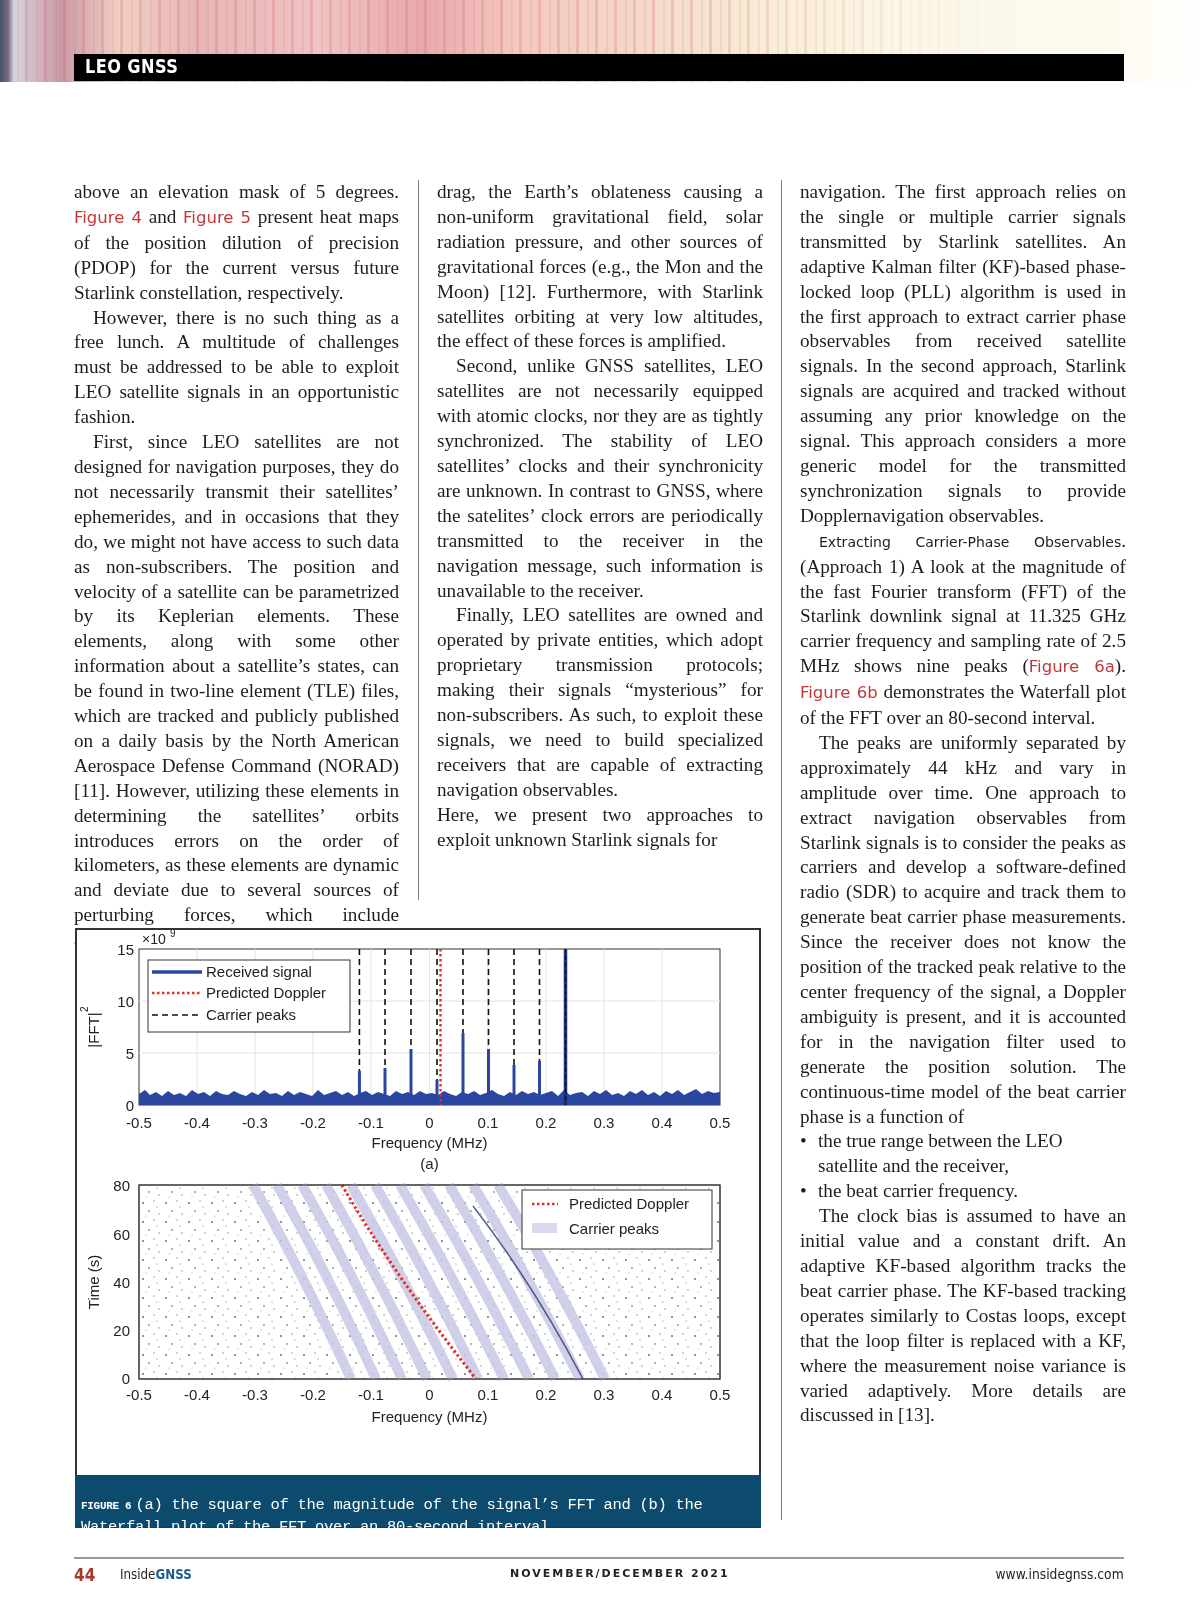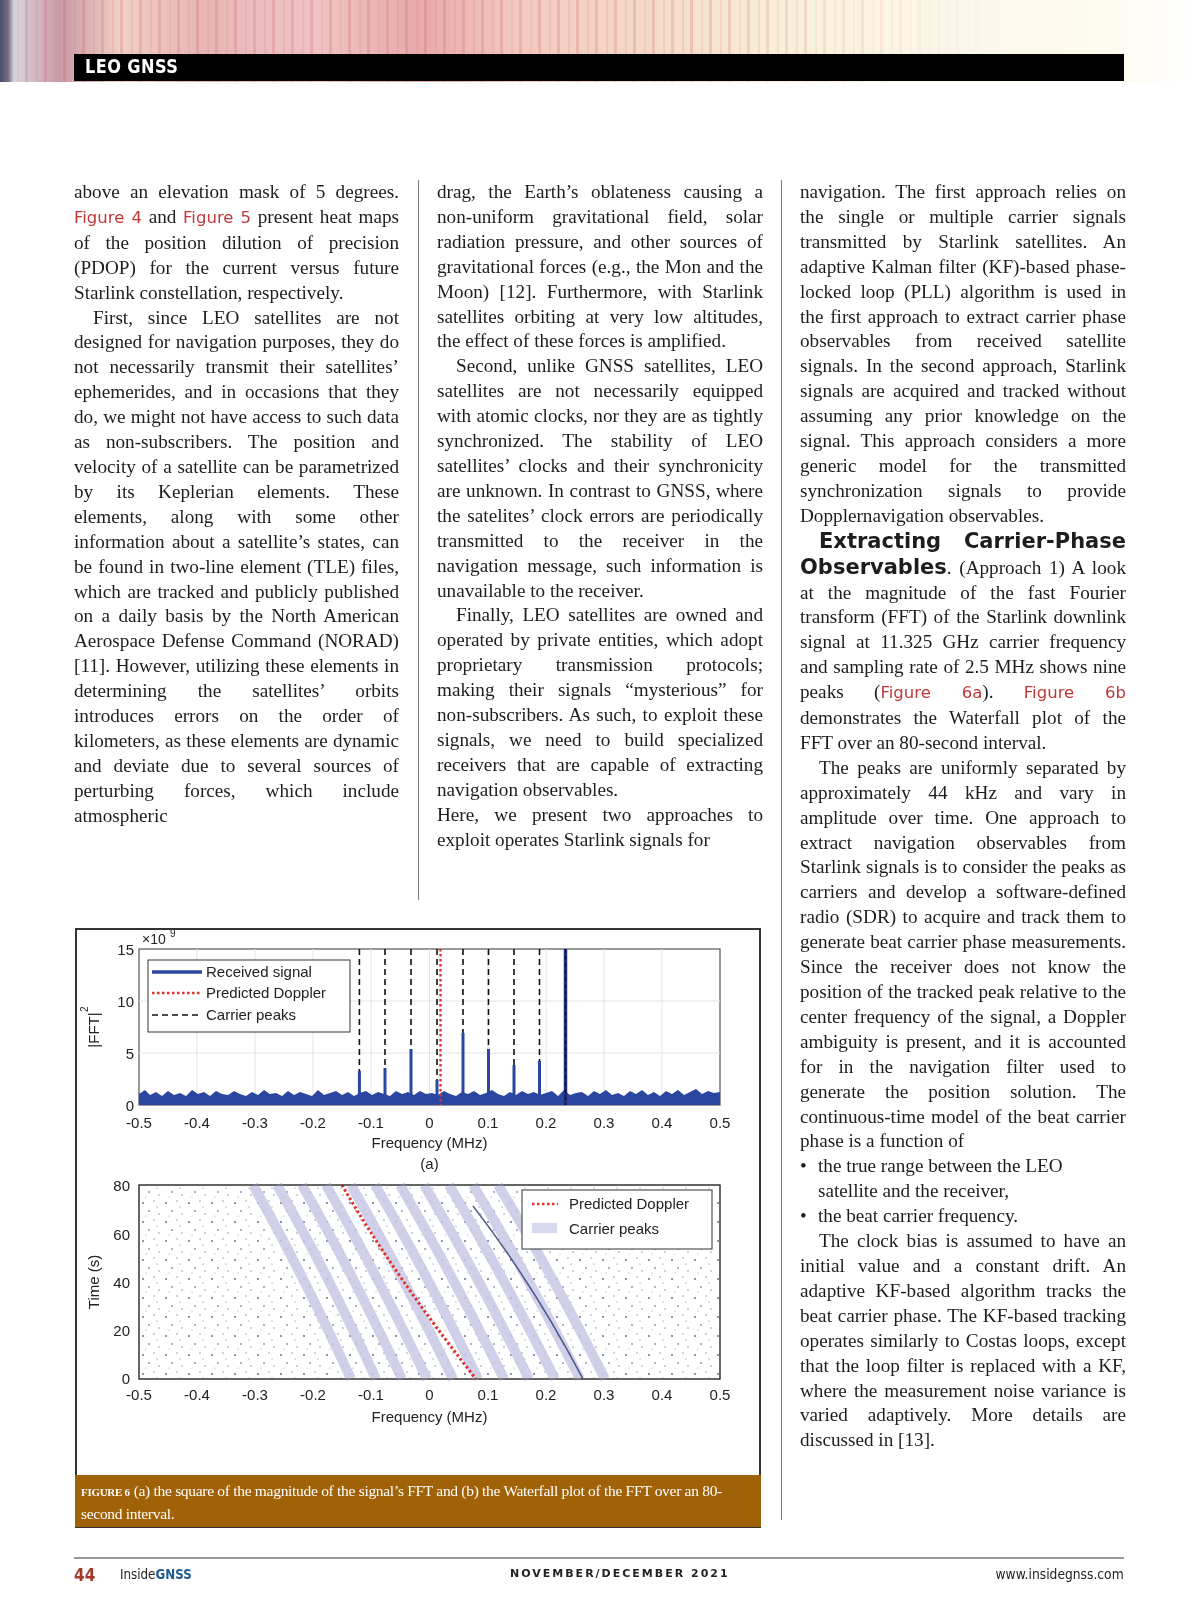--- a/index.html
+++ b/index.html
@@ -16,28 +16,28 @@
 
   .col { position:absolute; font-size:19.2px; line-height:24.9px; text-align:justify; }
   .col p { margin:0; }
   .col p.ind { text-indent:19px; }
   .col1 { left:74px; top:180px; width:325px; }
   .col2 { left:437px; top:180px; width:326px; }
   .col3 { left:800px; top:180px; width:326px; }
   .rule { position:absolute; width:1px; background:#7a7a7a; }
   .fig-ref { color:#c0373a; font-family:"DejaVu Sans",sans-serif; font-weight:normal; font-size:16.5px; }
   .subhead { color:#1e5a8c; font-family:"DejaVu Sans",sans-serif; font-weight:bold; font-size:17px; letter-spacing:-0.3px; margin-top:24px !important; }
-  .runin { font-family:"DejaVu Sans",sans-serif; font-weight:bold; font-size:21px;margin-top:28px; }
+  .runin { font-family:"DejaVu Sans",sans-serif; font-weight:normal; font-size:14px;margin-top:28px; }
   .bullets { margin:0; padding:0; list-style:none; text-align:left; }
   .bullets li { position:relative; padding-left:18px; }
   .bullets li::before { content:"•"; position:absolute; left:0; }
 
   .figure { position:absolute; left:75px; top:928px; width:686px; height:600px; border:2px solid #333; box-sizing:border-box; background:#fff; }
-  .caption { position:absolute; left:75px; top:1475px; width:686px; height:52px; background:#a16207; color:#fff;
-     font-family:Liberation Serif, serif; font-size:15.5px; line-height:21px; padding:5px 6px; box-sizing:border-box; letter-spacing:-0.3px; }
+  .caption { position:absolute; left:75px; top:1475px; width:686px; height:52px; background:#0c4a6e; color:#fff;
+     font-family:Liberation Mono, monospace; font-size:15.5px; line-height:21px; padding:20px 6px; box-sizing:border-box; letter-spacing:-0.3px; }
   .caption .cap-lbl { font-size:11px; font-weight:bold; margin-right:4px; }
 
   .footer-rule { position:absolute; left:74px; top:1557px; width:1050px; height:2px; background:#999; }
   .page-no { position:absolute; left:74px; top:1564px; font-family:"DejaVu Sans",sans-serif; font-weight:bold; color:#a33a2c; font-size:18px; transform:scaleX(0.85); transform-origin:left; }
   .brand { position:absolute; left:120px; top:1566px; font-family:"DejaVu Sans",sans-serif; font-size:14px; color:#222; transform:scaleX(0.85); transform-origin:left; }
   .brand b { color:#1e5a8c; }
   .issue { position:absolute; left:510px; top:1567px; font-family:"DejaVu Sans",sans-serif; font-weight:bold; font-size:11px; letter-spacing:2px; color:#222; }
   .site { position:absolute; right:76px; top:1566px; font-family:"DejaVu Sans",sans-serif; font-size:14px; color:#222; transform:scaleX(0.88); transform-origin:right; }
 
   svg text { font-family:"Liberation Sans","DejaVu Sans",sans-serif; }
@@ -45,29 +45,30 @@
 </head>
 <body>
 
 <div class="banner"></div>
 <div class="banner-stripes"></div>
 <div class="section-bar"></div>
 <div class="section-label">LEO GNSS</div>
 
 <div class="col col1">
   <p><span>above an elevation mask of 5 degrees. </span><span class="fig-ref">Figure 4</span><span> and </span><span class="fig-ref">Figure 5</span><span> present heat maps of the position dilution of precision (PDOP) for the current versus future Starlink constellation, respectively.</span></p>
+  <p class="ind">However, there is no such thing as a free lunch. A multitude of challenges must be addressed to be able to exploit LEO satellite signals in an opportunistic fashion.</p>
   <p class="ind">First, since LEO satellites are not designed for navigation purposes, they do not necessarily transmit their satellites’ ephemerides, and in occasions that they do, we might not have access to such data as non-subscribers. The position and velocity of a satellite can be parametrized by its Keplerian elements. These elements, along with some other information about a satellite’s states, can be found in two-line element (TLE) files, which are tracked and publicly published on a daily basis by the North American Aerospace Defense Command (NORAD) [11]. However, utilizing these elements in determining the satellites’ orbits introduces errors on the order of kilometers, as these elements are dynamic and deviate due to several sources of perturbing forces, which include atmospheric</p>
 </div>
 <div class="rule" style="left:418px; top:180px; height:720px;"></div>
 
 <div class="col col2">
   <p>drag, the Earth’s oblateness causing a non-uniform gravitational field, solar radiation pressure, and other sources of gravitational forces (e.g., the Mon and the Moon) [12]. Furthermore, with Starlink satellites orbiting at very low altitudes, the effect of these forces is amplified.</p>
   <p class="ind">Second, unlike GNSS satellites, LEO satellites are not necessarily equipped with atomic clocks, nor they are as tightly synchronized. The stability of LEO satellites’ clocks and their synchronicity are unknown. In contrast to GNSS, where the satelites’ clock errors are periodically transmitted to the receiver in the navigation message, such information is unavailable to the receiver.</p>
   <p class="ind">Finally, LEO satellites are owned and operated by private entities, which adopt proprietary transmission protocols; making their signals “mysterious” for non-subscribers. As such, to exploit these signals, we need to build specialized receivers that are capable of extracting navigation observables.</p>
-  <p>Here, we present two approaches to exploit operates Starlink signals for</p>
+  <p>Here, we present two approaches to exploit unknown Starlink signals for</p>
 </div>
 <div class="rule" style="left:781px; top:180px; height:1340px;"></div>
 
 <div class="col col3">
   <p>navigation. The first approach relies on the single or multiple carrier signals transmitted by Starlink satellites. An adaptive Kalman filter (KF)-based phase-locked loop (PLL) algorithm is used in the first approach to extract carrier phase observables from received satellite signals. In the second approach, Starlink signals are acquired and tracked without assuming any prior knowledge on the signal. This approach considers a more generic model for the transmitted synchronization signals to provide Dopplernavigation observables.</p>
   <p class="ind"><span class="runin">Extracting Carrier-Phase Observables</span><span>. (Approach 1) A look at the magnitude of the fast Fourier transform (FFT) of the Starlink downlink signal at 11.325 GHz carrier frequency and sampling rate of 2.5 MHz shows nine peaks (</span><span class="fig-ref">Figure 6a</span><span>). </span><span class="fig-ref">Figure 6b</span><span> demonstrates the Waterfall plot of the FFT over an 80-second interval.</span></p>
   <p class="ind">The peaks are uniformly separated by approximately 44 kHz and vary in amplitude over time. One approach to extract navigation observables from Starlink signals is to consider the peaks as carriers and develop a software-defined radio (SDR) to acquire and track them to generate beat carrier phase measurements. Since the receiver does not know the position of the tracked peak relative to the center frequency of the signal, a Doppler ambiguity is present, and it is accounted for in the navigation filter used to generate the position solution. The continuous-time model of the beat carrier phase is a function of</p>
   <ul class="bullets">
     <li>the true range between the LEO satellite and the receiver,</li>
     <li>the beat carrier frequency.</li>

